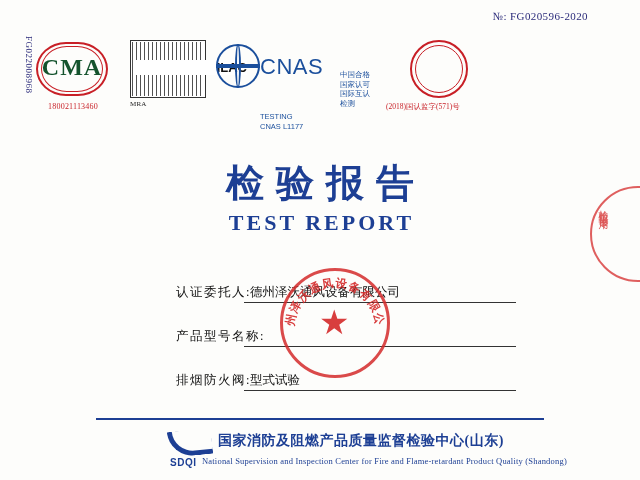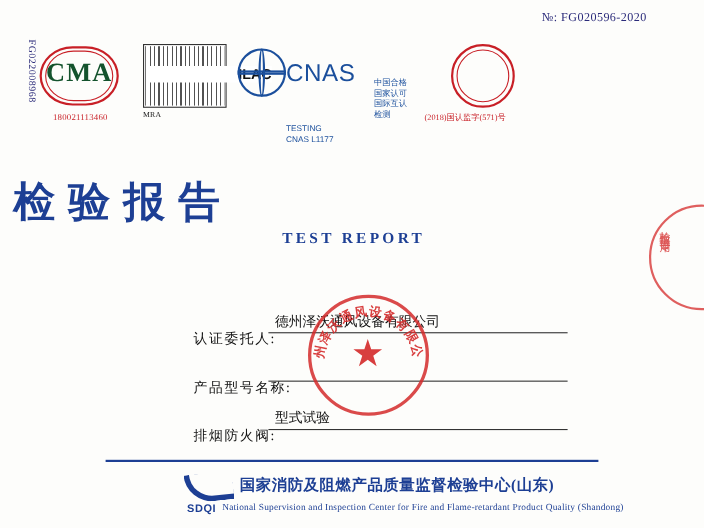--- a/index.html
+++ b/index.html
@@ -246,35 +246,36 @@
     width: 110px;
     font-size: 7.5px;
     color: #c81f26;
     white-space: nowrap;
   }
   
   .title-cn {
     position: absolute;
     left: 0; top: 158px;
     width: 640px;
+    text-align: center;
     font-family: "Liberation Serif", serif;
     font-weight: bold;
     font-size: 38px;
     letter-spacing: 12px;
     color: #1d3f94;
     text-indent: 12px;
   }
   .title-en {
     position: absolute;
     left: 0; top: 210px;
     width: 640px;
     text-align: center;
     font-family: "Liberation Serif", serif;
     font-weight: bold;
-    font-size: 14px;
+    font-size: 22px;
     letter-spacing: 3px;
     color: #1d3f94;
     text-indent: 3px;
   }
   
   .fields {
     position: absolute;
     left: 176px;
     top: 282px;
     width: 340px;
@@ -284,21 +285,20 @@
     height: 30px;
     margin-bottom: 14px;
   }
   .field-label {
     position: absolute;
     left: 0; top: 2px;
     font-size: 12.5px;
     color: #111;
     letter-spacing: 1.5px;
     white-space: nowrap;
-    margin-top: 16px;
   }
   .field-value {
     position: absolute;
     left: 74px; top: 2px;
     width: 266px;
     font-size: 12.5px;
     color: #111;
     white-space: nowrap;
     overflow: hidden;
   }

